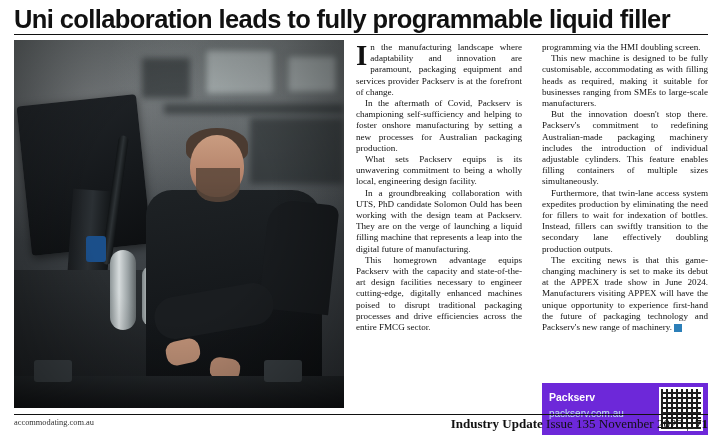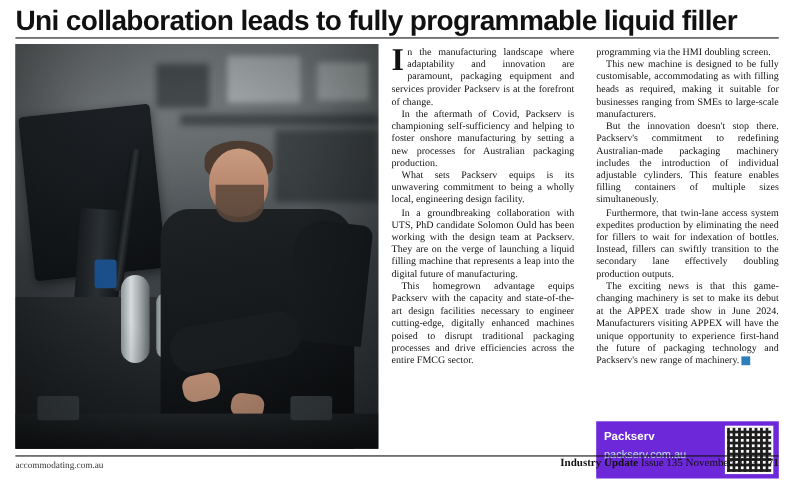--- a/index.html
+++ b/index.html
@@ -366,21 +366,21 @@
     top: 418px;
     font-family: "Liberation Serif", serif;
     font-size: 8.4px;
     color: #333;
   }
   .footer-right {
     position: absolute;
     right: 13px;
     top: 416px;
     font-family: "Liberation Serif", serif;
-    font-size: 10px;
+    font-size: 13px;
     color: #111;
     text-align: right;
     white-space: nowrap;
   }
   .footer-right .mag {
     font-weight: bold;
   }
   .footer-right .pg {
     font-weight: bold;
     margin-left: 3px;

